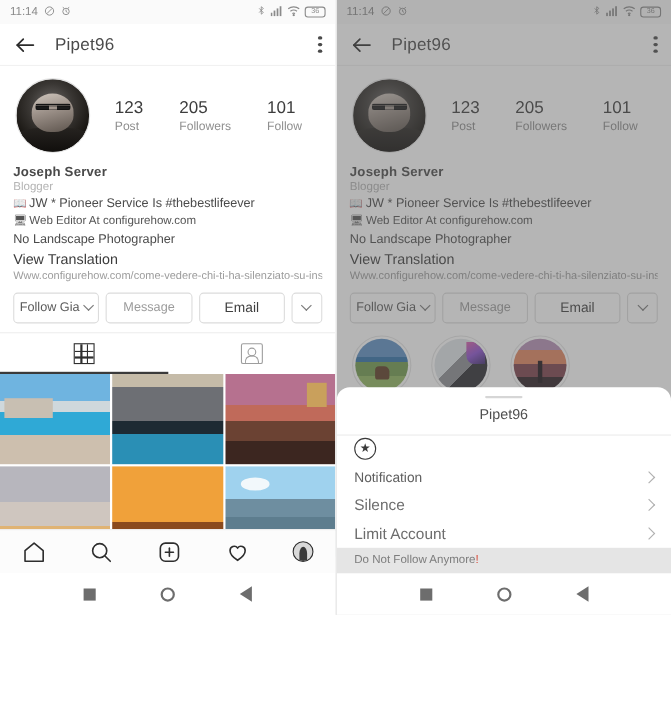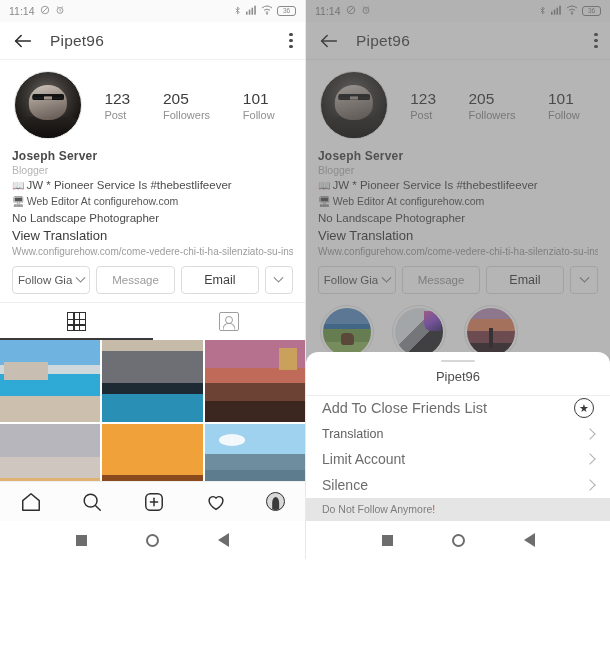--- a/index.html
+++ b/index.html
@@ -495,33 +495,32 @@
       </div>
     </div>
 
     <div class="scrim"></div>
 
     <div class="sheet">
       <div class="sheet-handle"></div>
       <div class="sheet-title">Pipet96</div>
 
       <div class="sheet-row first">
-        <span class="lbl">Add To Close Friends List</span>
         <span class="star-circle">★</span>
       </div>
       <div class="sheet-row">
-        <span class="lbl sm">Translation</span>
+        <span class="lbl sm">Notification</span>
+        <span class="chev-r"></span>
+      </div>
+      <div class="sheet-row">
+        <span class="lbl">Silence</span>
         <span class="chev-r"></span>
       </div>
       <div class="sheet-row">
         <span class="lbl">Limit Account</span>
-        <span class="chev-r"></span>
-      </div>
-      <div class="sheet-row">
-        <span class="lbl">Silence</span>
         <span class="chev-r"></span>
       </div>
 
       <div class="sheet-footer">
         <span class="danger"><span>Do Not Follow Anymore</span><b>!</b></span>
       </div>
     </div>
 
     <div class="androidnav">
       <span class="an-sq"></span>

